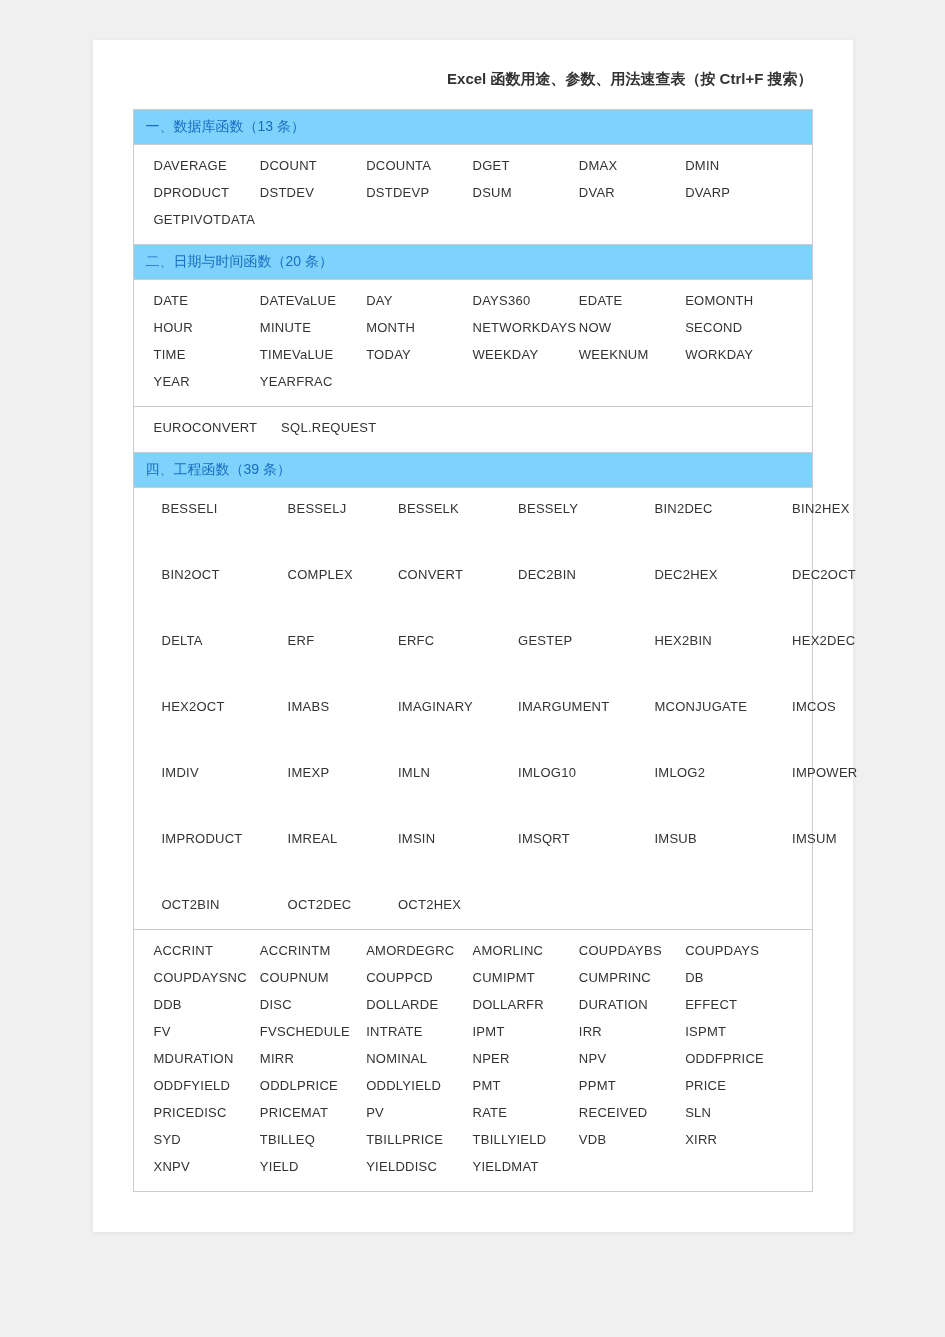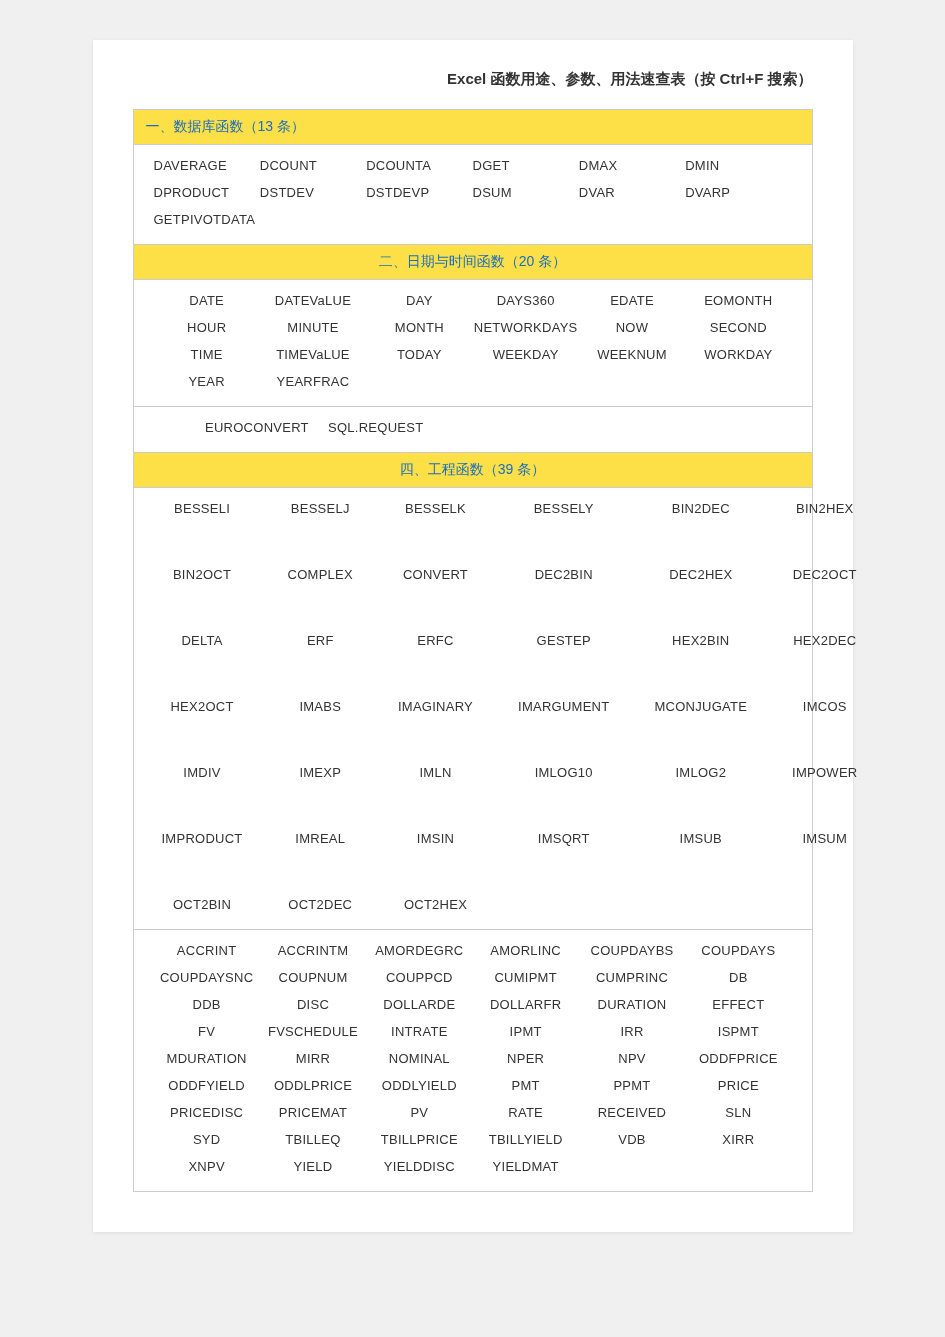--- a/index.html
+++ b/index.html
@@ -26,29 +26,28 @@
       font-weight: bold;
       color: #333;
       margin-bottom: 20px;
     }
     .section {
       border: 1px solid #ccc;
       margin-bottom: 0;
     }
     .section + .section {
       border-top: none;
-      text-align: center;
     }
     .section-header {
       color: #1a6dc0;
       font-size: 14px;
       font-weight: normal;
       padding: 8px 12px;
       border-bottom: 1px solid #ccc;
-      background: #fde047;
+      background: #7dd3fc;
     }
     .section-body {
       padding: 10px 20px 14px 20px;
     }
     .func-grid {
       display: grid;
       grid-template-columns: repeat(6, 1fr);
       gap: 6px 0;
     }
     .func-item {
@@ -112,21 +111,21 @@
             <div class="func-item">WEEKDAY</div>
             <div class="func-item">WEEKNUM</div>
             <div class="func-item">WORKDAY</div>
             <div class="func-item">YEAR</div>
             <div class="func-item">YEARFRAC</div>
           </div>
         </div>
       </div>
       <div class="section">
         <div class="section-body">
-          <div class="func-grid" style="grid-template-columns: repeat(5, 1fr); margin-left: 44px;">
+          <div class="func-grid" style="grid-template-columns: repeat(5, 1fr);">
             <div class="func-item">EUROCONVERT</div>
             <div class="func-item">SQL.REQUEST</div>
           </div>
         </div>
       </div>
       <div class="section">
         <div class="section-header">四、工程函数（39 条）</div>
         <div class="section-body engineering">
           <div class="func-grid">
             <div class="func-item">BESSELI</div>

